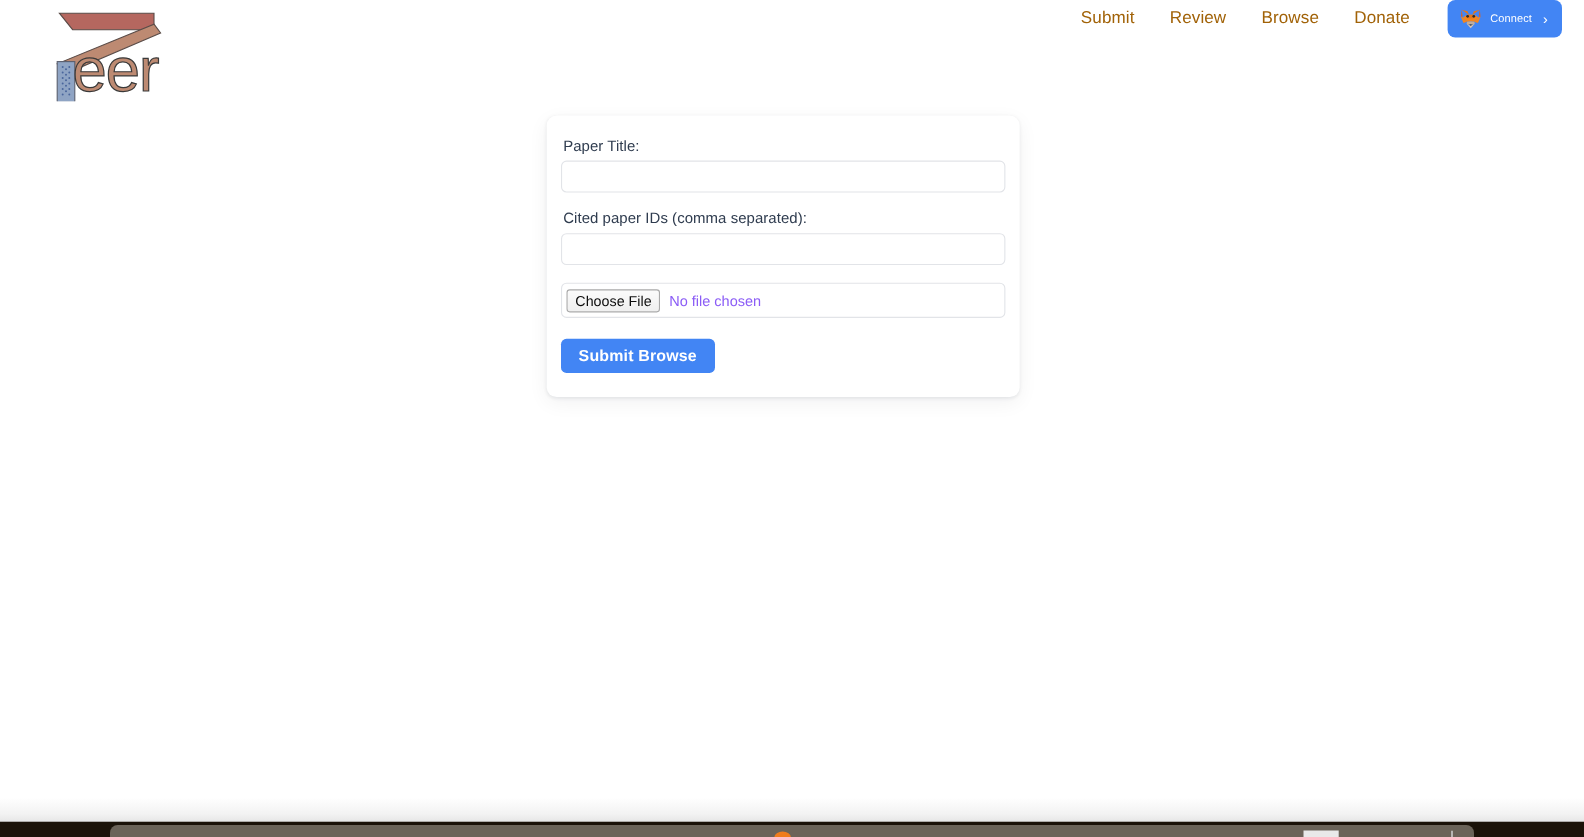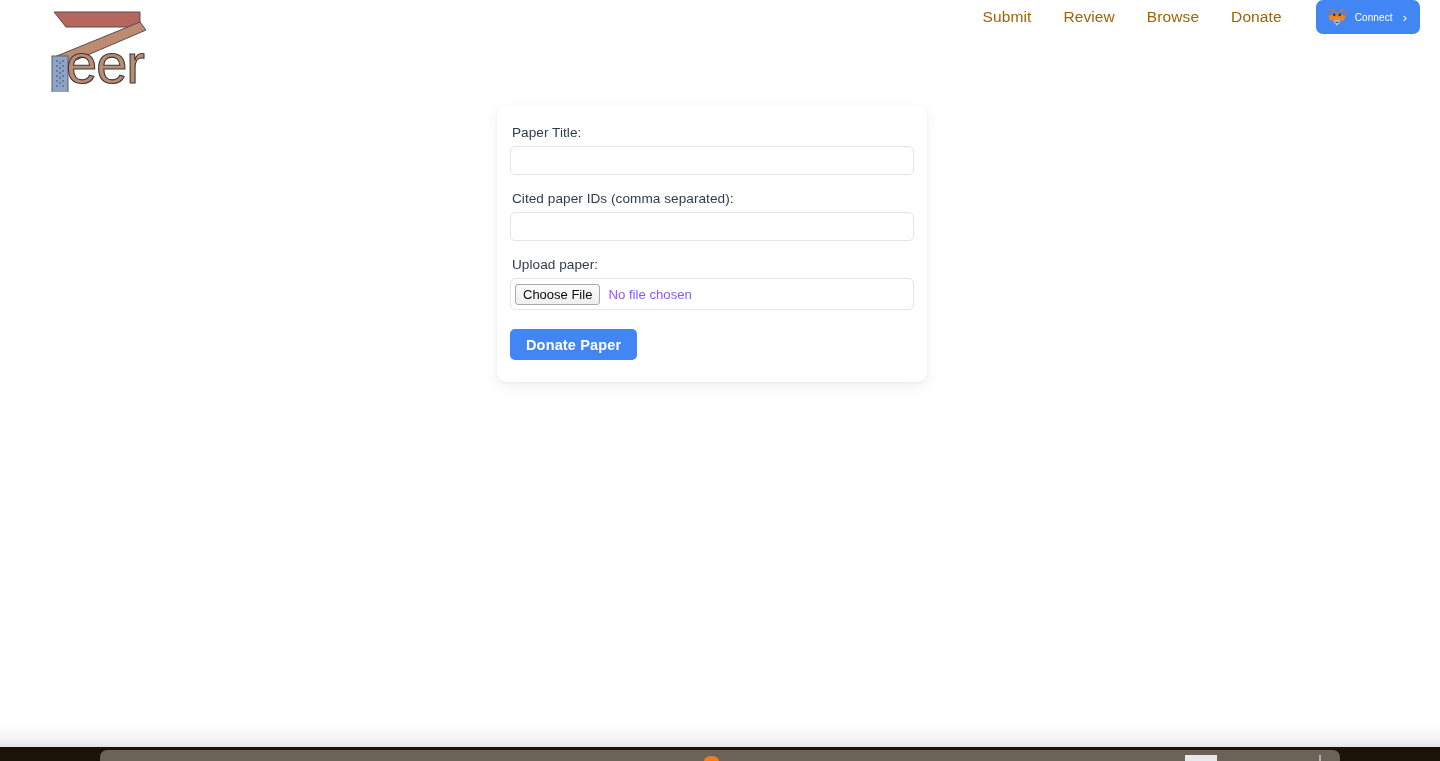--- a/index.html
+++ b/index.html
@@ -278,28 +278,27 @@
     <input class="text-input" type="text" value="" placeholder="" style="">
   </div>
 
 
   <div class="field">
     <label class="field-label">Cited paper IDs (comma separated):</label>
     <input class="text-input" type="text" value="" placeholder="" style="">
   </div>
 
   <div class="field">
-    <label class="field-label">Upload paper:</label>
     <div class="file-row">
       <button class="choose-file-btn">Choose File</button>
       <span class="file-status">No file chosen</span>
     </div>
   </div>
 
-  <button class="submit-btn">Donate Paper</button>
+  <button class="submit-btn">Submit Browse</button>
 </div>
 
 <div class="page-fade"></div>
 <div class="taskbar">
   <div class="taskbar-dock"></div>
   <div class="taskbar-dot"></div>
   <div class="taskbar-tile"></div>
   <div class="taskbar-glyph"></div>
 </div>
 

